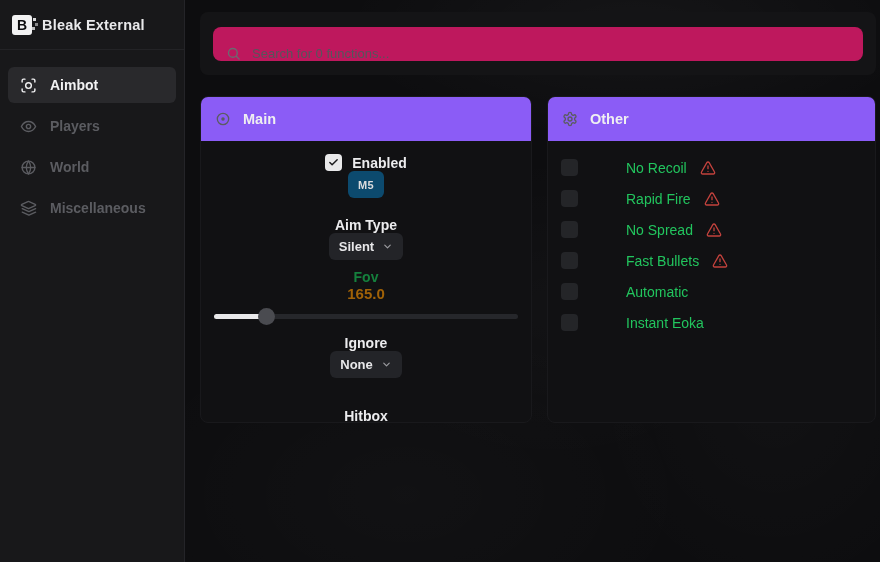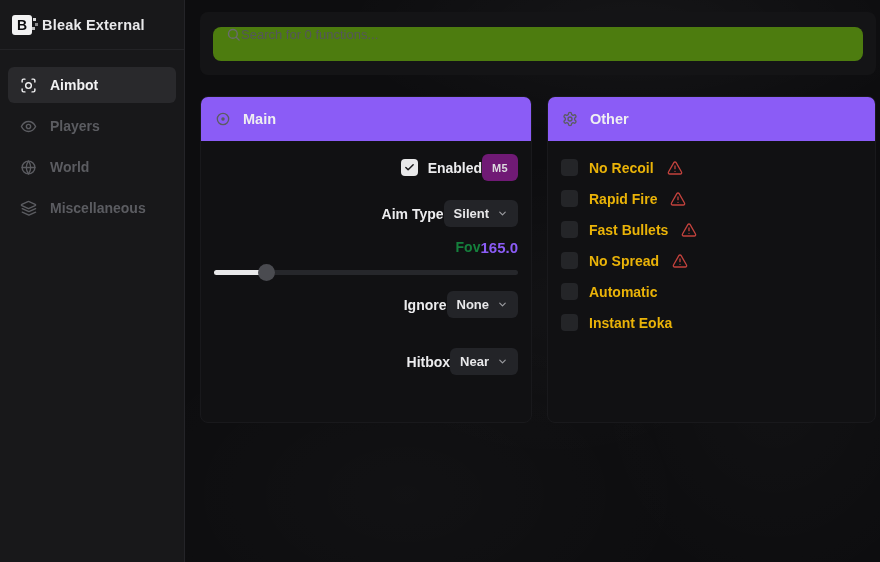--- a/index.html
+++ b/index.html
@@ -48,22 +48,22 @@
   .nav-item.active { background:#29292c; color:#f2f2f3; }
   .nav-item .ico { width:17px; height:17px; display:flex; flex:0 0 auto; }
   .nav-item svg { width:17px; height:17px; }
   
   .search-panel {
     position:absolute; left:200px; top:12px; width:676px; height:63px;
     background:#141416; border-radius:8px; z-index:1;
     display:flex; align-items:center; padding:0 13px;
   }
   .search-box {
-    flex:1; height:34px; background:#4d7c0f; border-radius:8px;
-    display:flex; align-items:flex-start; padding:0 13px; 
+    flex:1; height:34px; background:#be185d; border-radius:8px;
+    display:flex; align-items:flex-end; padding:0 13px; gap:11px;
   }
   .search-box svg { width:15px; height:15px; flex:0 0 auto; }
   .search-input {
     flex:1; background:transparent; border:none; outline:none;
     color:#cfcfd2; font-size:13px; font-family:"Liberation Sans", sans-serif;
   }
   .search-input::placeholder { color:#55565b; }
   
   .panel {
     position:absolute; top:96px; height:327px; background:#111113;
@@ -73,59 +73,59 @@
   .panel-other { left:547px; width:329px; }
   .panel-head {
     height:44px; background:#8b5cf6; display:flex; align-items:center;
     gap:12px; padding:0 14px;
   }
   .panel-head .ico { width:16px; height:16px; display:flex; color:#5b5c61; }
   .panel-head svg { width:16px; height:16px; }
   .panel-title { font-size:14.5px; font-weight:600; color:#efeff1; }
   .panel-body { padding:13px; display:flex; flex-direction:column; }
   .row { display:flex; align-items:center; min-height:27px; }
-  .row.between { justify-content:flex-end; }
+  .row.between { justify-content:center;flex-direction:column; }
   .cb-label { display:flex; align-items:center; gap:10px; }
   .checkbox {
     width:17px; height:17px; border-radius:4px; background:#242528;
     display:flex; align-items:center; justify-content:center; cursor:pointer;
     flex:0 0 auto;
   }
   .checkbox svg { width:11px; height:11px; display:none; }
   .checkbox.checked { background:#e9e9ea; }
   .checkbox.checked svg { display:block; }
   .lbl { font-size:14px; font-weight:600; color:#ececee; }
   .lbl.dim { color:#15803d; font-weight:600; }
   .keybind {
-    height:27px; padding:0 10px; border-radius:6px; background:#701a75;
+    height:27px; padding:0 10px; border-radius:6px; background:#0c4a6e;
     display:flex; align-items:center; justify-content:center; cursor:pointer;
     font-size:11px; font-weight:700; color:#dcdcde; letter-spacing:.3px;
   }
   .dropdown {
     height:27px; padding:0 10px; border-radius:6px; background:#232428;
     display:flex; align-items:center; gap:8px; cursor:pointer;
   }
   .dropdown .val { font-size:13px; font-weight:600; color:#e8e8ea; }
   .dropdown svg { width:11px; height:11px; }
-  .fov-value { font-size:15px; font-weight:600; color:#8b5cf6; }
+  .fov-value { font-size:15px; font-weight:600; color:#a16207; }
   .slider { position:relative; height:17px; margin-top:4px; cursor:pointer; }
   .slider-track {
     position:absolute; left:0; right:0; top:6px; height:5px;
     background:#26272b; border-radius:3px;
   }
   .slider-fill {
     position:absolute; left:0; top:6px; height:5px;
     background:#e9e9ea; border-radius:3px 0 0 3px;
   }
   .slider-thumb {
     position:absolute; top:0; width:17px; height:17px; border-radius:50%;
     background:#4a4b50; cursor:grab;
   }
   .other-row { display:flex; align-items:center; gap:11px; height:27px; margin-bottom:4px; }
-  .other-lbl { font-size:14px; font-weight:700; color:#eab308; }
+  .other-lbl { font-size:14px; font-weight:400; color:#22c55e;margin-left:37px; }
   .warn { width:16px; height:16px; display:flex; margin-left:2px; }
   .warn svg { width:16px; height:16px; }
   .mt13 { margin-top:30px; } .mt9 { margin-top:19px; } .mt10 { margin-top:10px; } .mt6 { margin-top:6px; }
   .fov-head { min-height:22px; margin-top:9px; }
 </style>
 </head>
 <body>
 
 <div class="smoke"></div>
 
@@ -298,44 +298,44 @@
         <svg viewBox="0 0 24 24" fill="none" stroke="#c2423d" stroke-width="2" stroke-linecap="round" stroke-linejoin="round">
             <path d="m21.73 18-8-14a2 2 0 0 0-3.48 0l-8 14A2 2 0 0 0 4 21h16a2 2 0 0 0 1.73-3Z"></path>
             <path d="M12 9v4"></path>
             <path d="M12 17h.01"></path>
           </svg>
       </span>
     </div>
 
     <div class="other-row">
       <span class="checkbox"></span>
+      <span class="other-lbl">No Spread</span>
+      <span class="warn">
+        <svg viewBox="0 0 24 24" fill="none" stroke="#c2423d" stroke-width="2" stroke-linecap="round" stroke-linejoin="round">
+            <path d="m21.73 18-8-14a2 2 0 0 0-3.48 0l-8 14A2 2 0 0 0 4 21h16a2 2 0 0 0 1.73-3Z"></path>
+            <path d="M12 9v4"></path>
+            <path d="M12 17h.01"></path>
+          </svg>
+      </span>
+    </div>
+
+    <div class="other-row">
+      <span class="checkbox"></span>
       <span class="other-lbl">Fast Bullets</span>
       <span class="warn">
         <svg viewBox="0 0 24 24" fill="none" stroke="#c2423d" stroke-width="2" stroke-linecap="round" stroke-linejoin="round">
             <path d="m21.73 18-8-14a2 2 0 0 0-3.48 0l-8 14A2 2 0 0 0 4 21h16a2 2 0 0 0 1.73-3Z"></path>
             <path d="M12 9v4"></path>
             <path d="M12 17h.01"></path>
           </svg>
       </span>
     </div>
 
     <div class="other-row">
       <span class="checkbox"></span>
-      <span class="other-lbl">No Spread</span>
-      <span class="warn">
-        <svg viewBox="0 0 24 24" fill="none" stroke="#c2423d" stroke-width="2" stroke-linecap="round" stroke-linejoin="round">
-            <path d="m21.73 18-8-14a2 2 0 0 0-3.48 0l-8 14A2 2 0 0 0 4 21h16a2 2 0 0 0 1.73-3Z"></path>
-            <path d="M12 9v4"></path>
-            <path d="M12 17h.01"></path>
-          </svg>
-      </span>
-    </div>
-
-    <div class="other-row">
-      <span class="checkbox"></span>
       <span class="other-lbl">Automatic</span>
 
     </div>
 
     <div class="other-row">
       <span class="checkbox"></span>
       <span class="other-lbl">Instant Eoka</span>
 
     </div>
 

